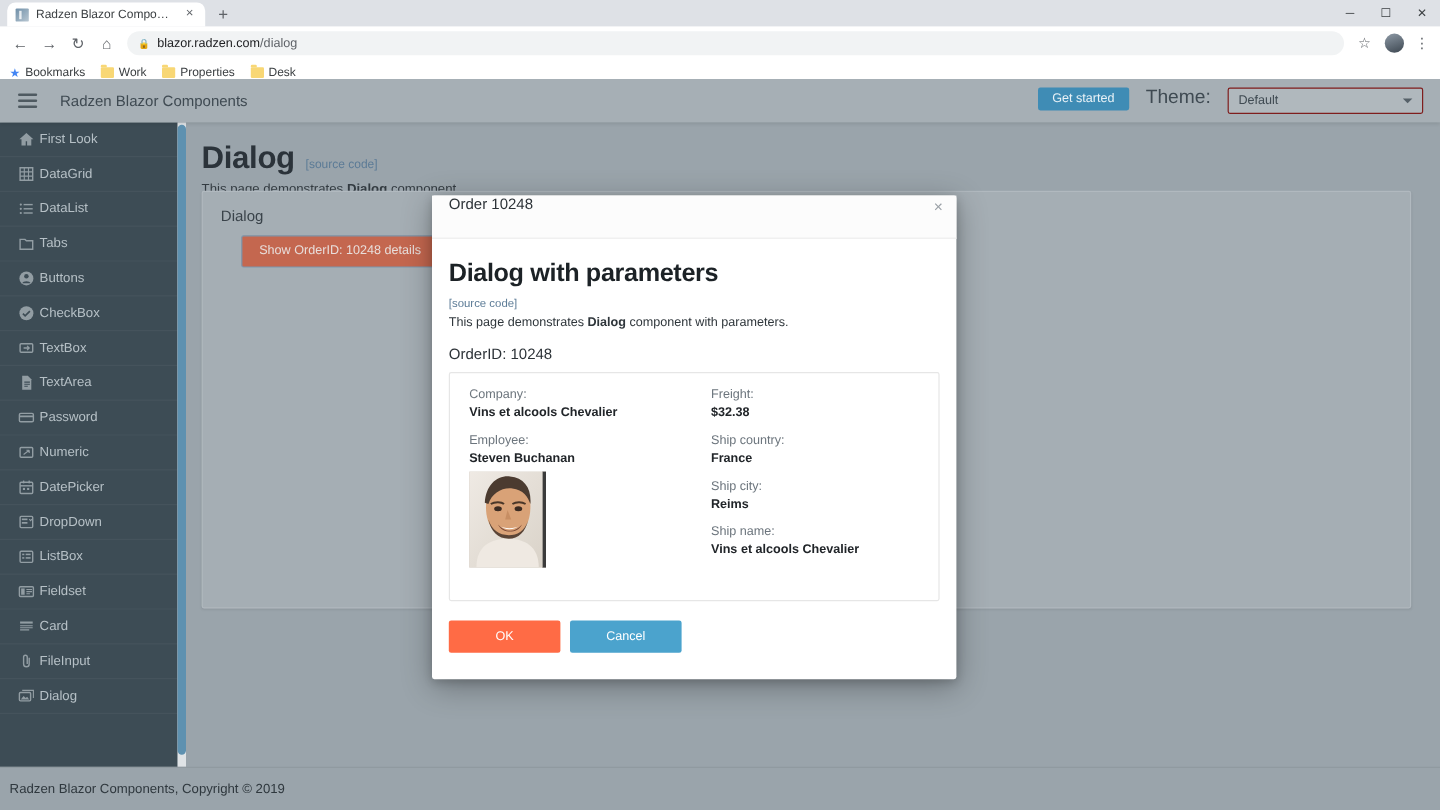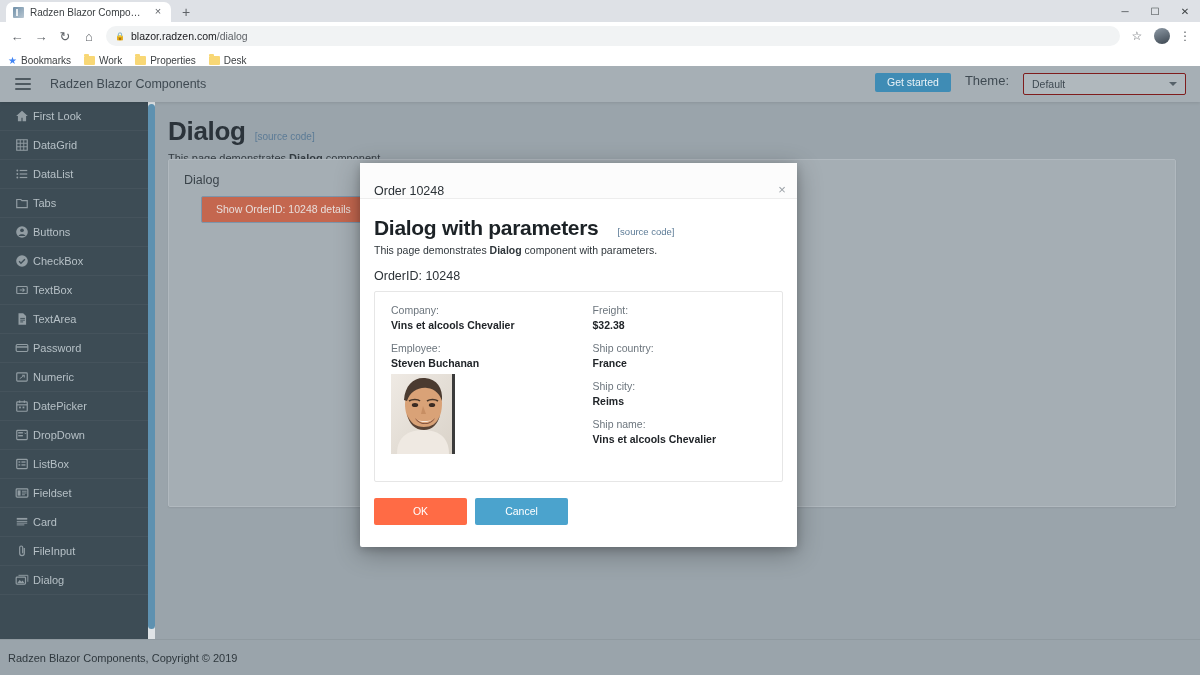--- a/index.html
+++ b/index.html
@@ -181,21 +181,21 @@
   }
   .get-started {
     background: #3f8cb5;
     color: #e9f2f7;
     font-size: 10.5px;
     padding: 4px 12px;
     border-radius: 2px;
     border: none;
     line-height: 1;
   }
-  .theme-label { font-size: 13px; color: #3f4a52; }
+  .theme-label { font-size: 16px; color: #3f4a52; }
   .theme-select {
     width: 163px; height: 22px;
     background: #b0b8bd;
     border: 1px solid #7f1d1d;
     border-radius: 2px;
     display: flex; align-items: center;
     padding: 0 8px;
     font-size: 10.5px;
     color: #3f4a52;
     position: relative;
@@ -329,41 +329,41 @@
     left: 360px; top: 97px;
     width: 437px;
     background: #ffffff;
     border-radius: 2px;
     box-shadow: 0 6px 26px rgba(0,0,0,.30), 0 2px 8px rgba(0,0,0,.18);
     z-index: 20;
   }
   .dialog-titlebar {
     height: 36px;
     display: flex;
-    align-items: flex-end;
+    align-items: flex-start;
     padding: 0 6px 0 14px;
     border-bottom: 1px solid #ededed;
     background: #fcfcfc;
   }
   .dialog-title {
     font-size: 12.5px;
     color: #2c3237;
   }
   .dialog-close {
     margin-left: auto;
     width: 18px; height: 18px;
     display: flex; align-items: center; justify-content: center;
     color: #9aa0a6;
     font-size: 13px;
     line-height: 1;
   }
   .dialog-body {
     padding: 17px 14px 16px 14px;
   }
-  .dlg-title-row { display: flex; align-items: baseline; gap: 19px; }
+  .dlg-title-row { display: flex; align-items: baseline; gap: 8px; flex-direction: column; }
   .dlg-title {
     font-size: 21px;
     font-weight: bold;
     color: #1c2226;
     letter-spacing: -0.3px;
   }
   .dlg-source {
     font-size: 9.5px;
     color: #5c7b96;
   }

